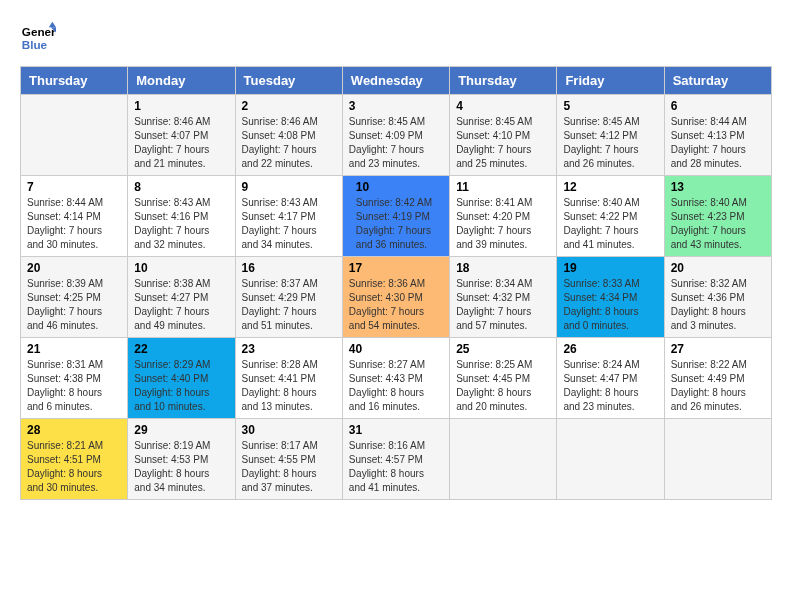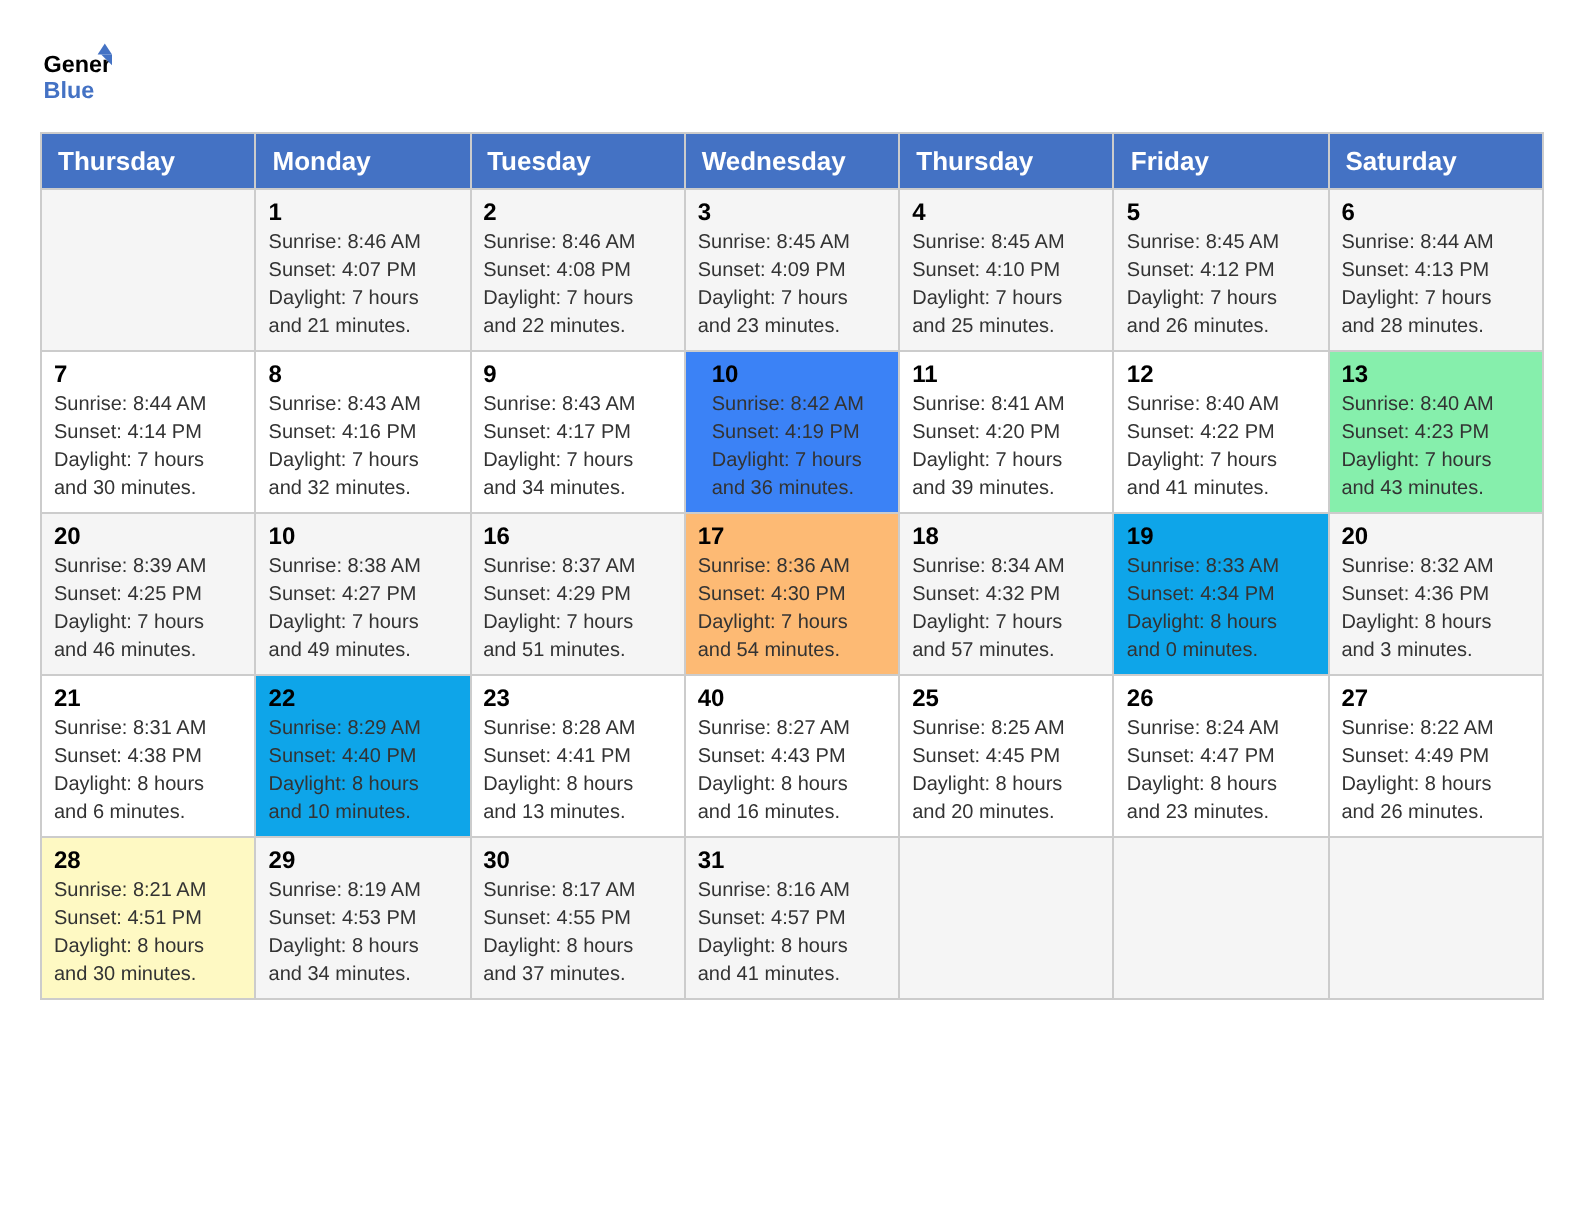--- a/index.html
+++ b/index.html
@@ -218,21 +218,21 @@
         <td style="background-color: rgb(255, 255, 255);">
           <div class="day-num">26</div>
           <div class="day-info">Sunrise: 8:24 AM<br>Sunset: 4:47 PM<br>Daylight: 8 hours and 23 minutes.</div>
         </td>
         <td style="background-color: rgb(255, 255, 255);">
           <div class="day-num">27</div>
           <div class="day-info">Sunrise: 8:22 AM<br>Sunset: 4:49 PM<br>Daylight: 8 hours and 26 minutes.</div>
         </td>
       </tr>
       <tr>
-        <td style="background-color: #fef9c3;">
+        <td style="background-color: #fde047;">
           <div class="day-num">28</div>
           <div class="day-info">Sunrise: 8:21 AM<br>Sunset: 4:51 PM<br>Daylight: 8 hours and 30 minutes.</div>
         </td>
         <td style="background-color: rgb(245, 245, 245);">
           <div class="day-num">29</div>
           <div class="day-info">Sunrise: 8:19 AM<br>Sunset: 4:53 PM<br>Daylight: 8 hours and 34 minutes.</div>
         </td>
         <td style="background-color: rgb(245, 245, 245);">
           <div class="day-num">30</div>
           <div class="day-info">Sunrise: 8:17 AM<br>Sunset: 4:55 PM<br>Daylight: 8 hours and 37 minutes.</div>

